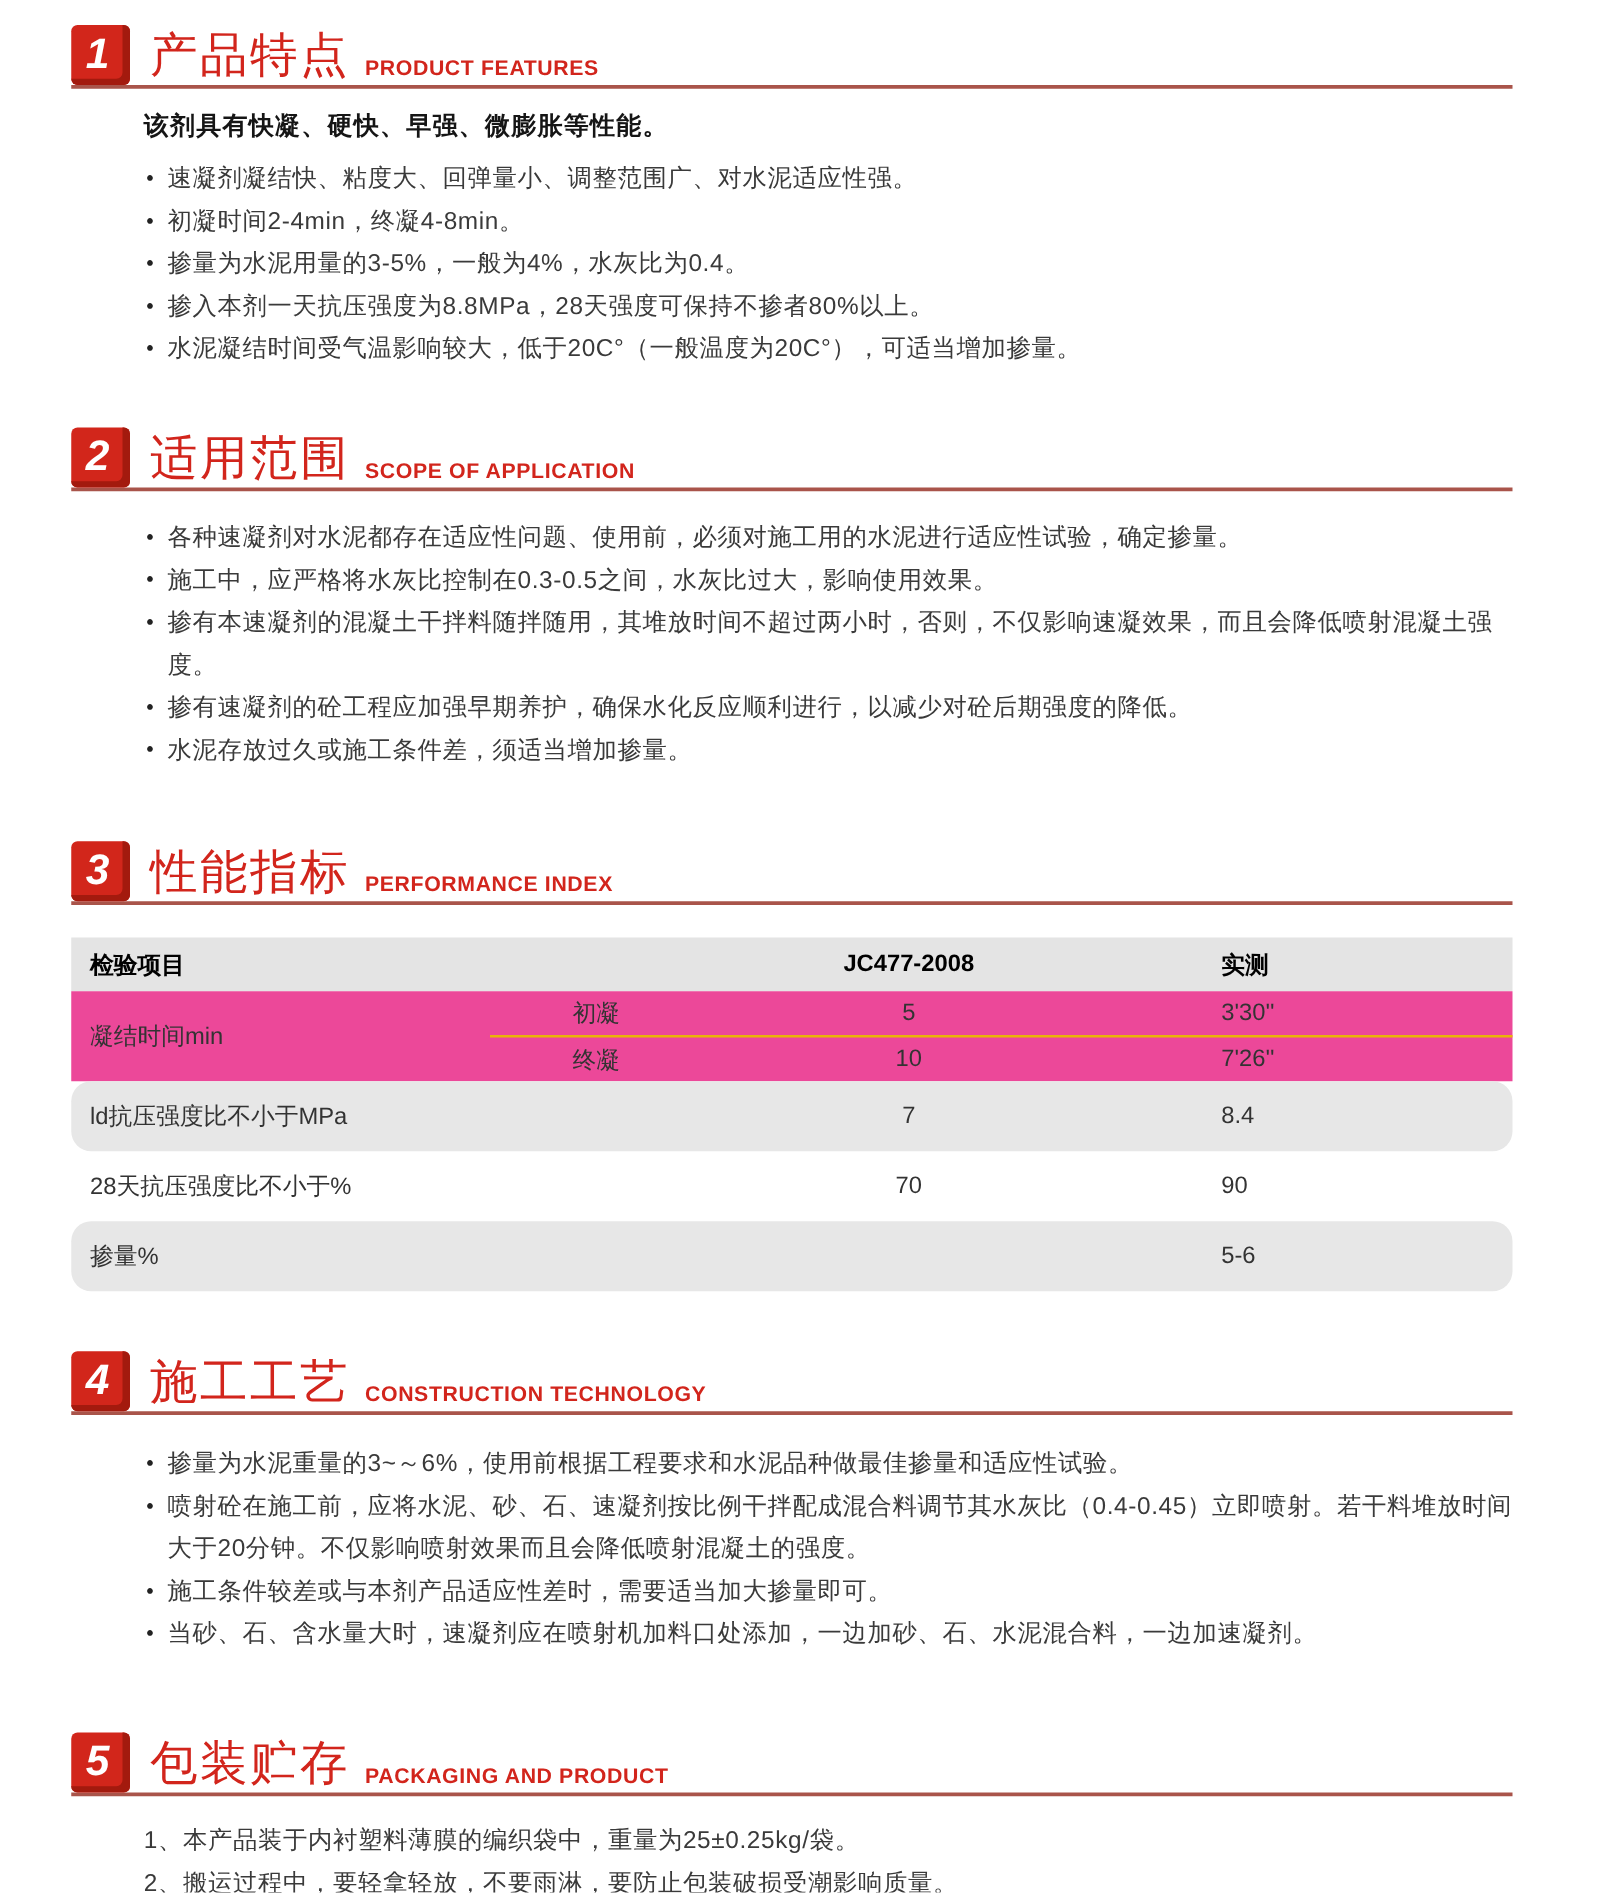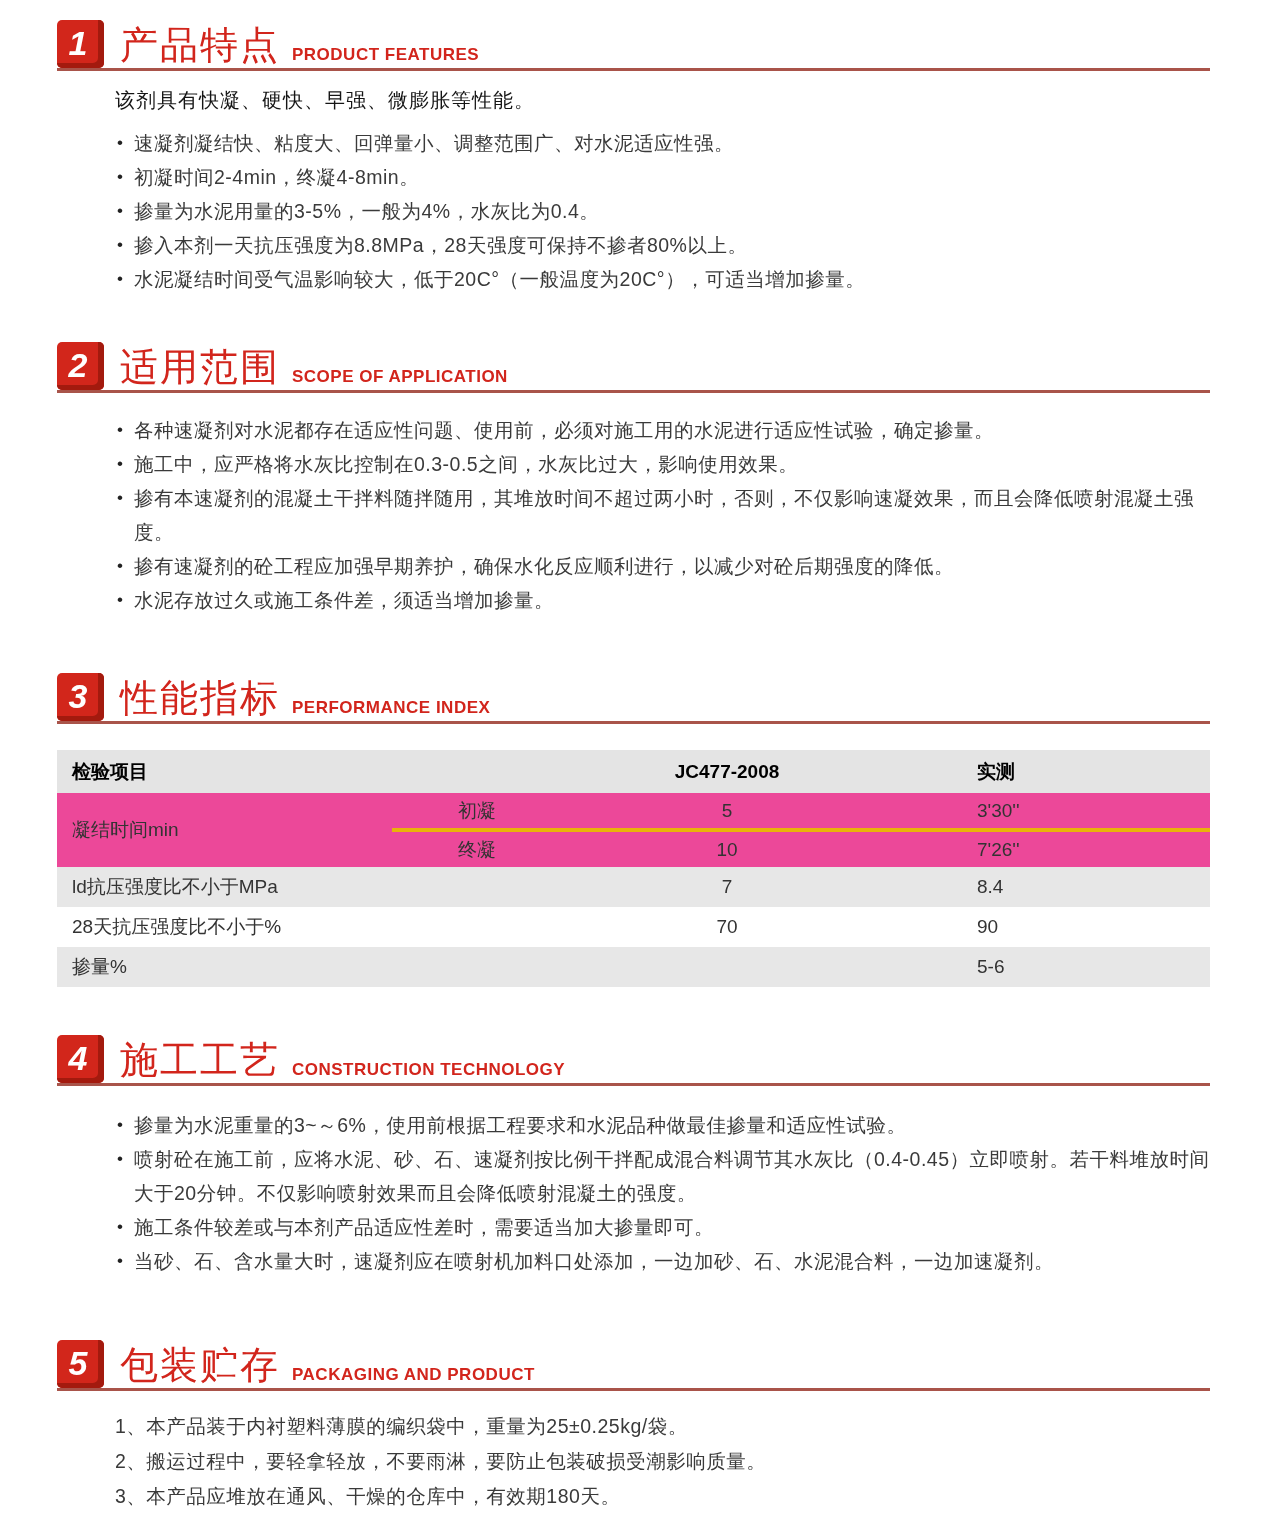--- a/index.html
+++ b/index.html
@@ -40,21 +40,21 @@
   .title-en {
     margin-left:12px; padding-bottom:5px;
     font-size:17px; font-weight:bold; color:#d2251c; line-height:1;
     letter-spacing:0.5px;
   }
 
   
   .sec-body { margin-left:58px; }
   .intro {
     margin:16px 0 0 0;
-    font-size:20px; font-weight:normal; color:#151515;
+    font-size:20px; font-weight:bold; color:#151515;
     letter-spacing:1px;
   }
   ul.bullets { list-style:none; margin:12px 0 0 0; padding:0; }
   ul.bullets li {
     position:relative; padding-left:19px;
     font-size:19.5px; line-height:34px; color:#3a3a3a;
     letter-spacing:0.5px;
   }
   ul.bullets li::before {
     content:"•"; position:absolute; left:2px; top:0;
@@ -62,29 +62,29 @@
   }
   .numlist { margin:18px 0 0 0; padding:0; list-style:none; }
   .numlist li {
     font-size:19.5px; line-height:35px; color:#3a3a3a; letter-spacing:0.5px;
   }
 
   
   .ptable { margin-top:26px; width:100%; font-size:19px; color:#333; }
   .t-row { display:grid; grid-template-columns:335px 170px 330px 1fr; align-items:center; }
   .t-head { height:43px; background:#e4e4e4; font-weight:bold; color:#000000; }
-  .t-simple { height:40px; }
+  .t-simple { height:56px;border-radius:16px; }
   .stripe { background:#e7e7e7; }
   .c1 { padding-left:15px; }
   .c4 { padding-left:85px; }
   .center { text-align:center; }
   .t-dual { grid-template-columns:335px 1fr; background:#ec4899; }
   .dualwrap { display:block; }
   .subrow { display:grid; grid-template-columns:170px 330px 1fr; align-items:center; height:35px; }
-  .subrow.first { border-bottom:4px solid #eab308; }
+  .subrow.first { border-bottom:2px solid #eab308; }
 </style>
 </head>
 <body>
 
 <div>
 
   <section class="sec sec1">
     <div class="sec-header">
       <div class="badge">
         <span class="badge-num">1</span>

